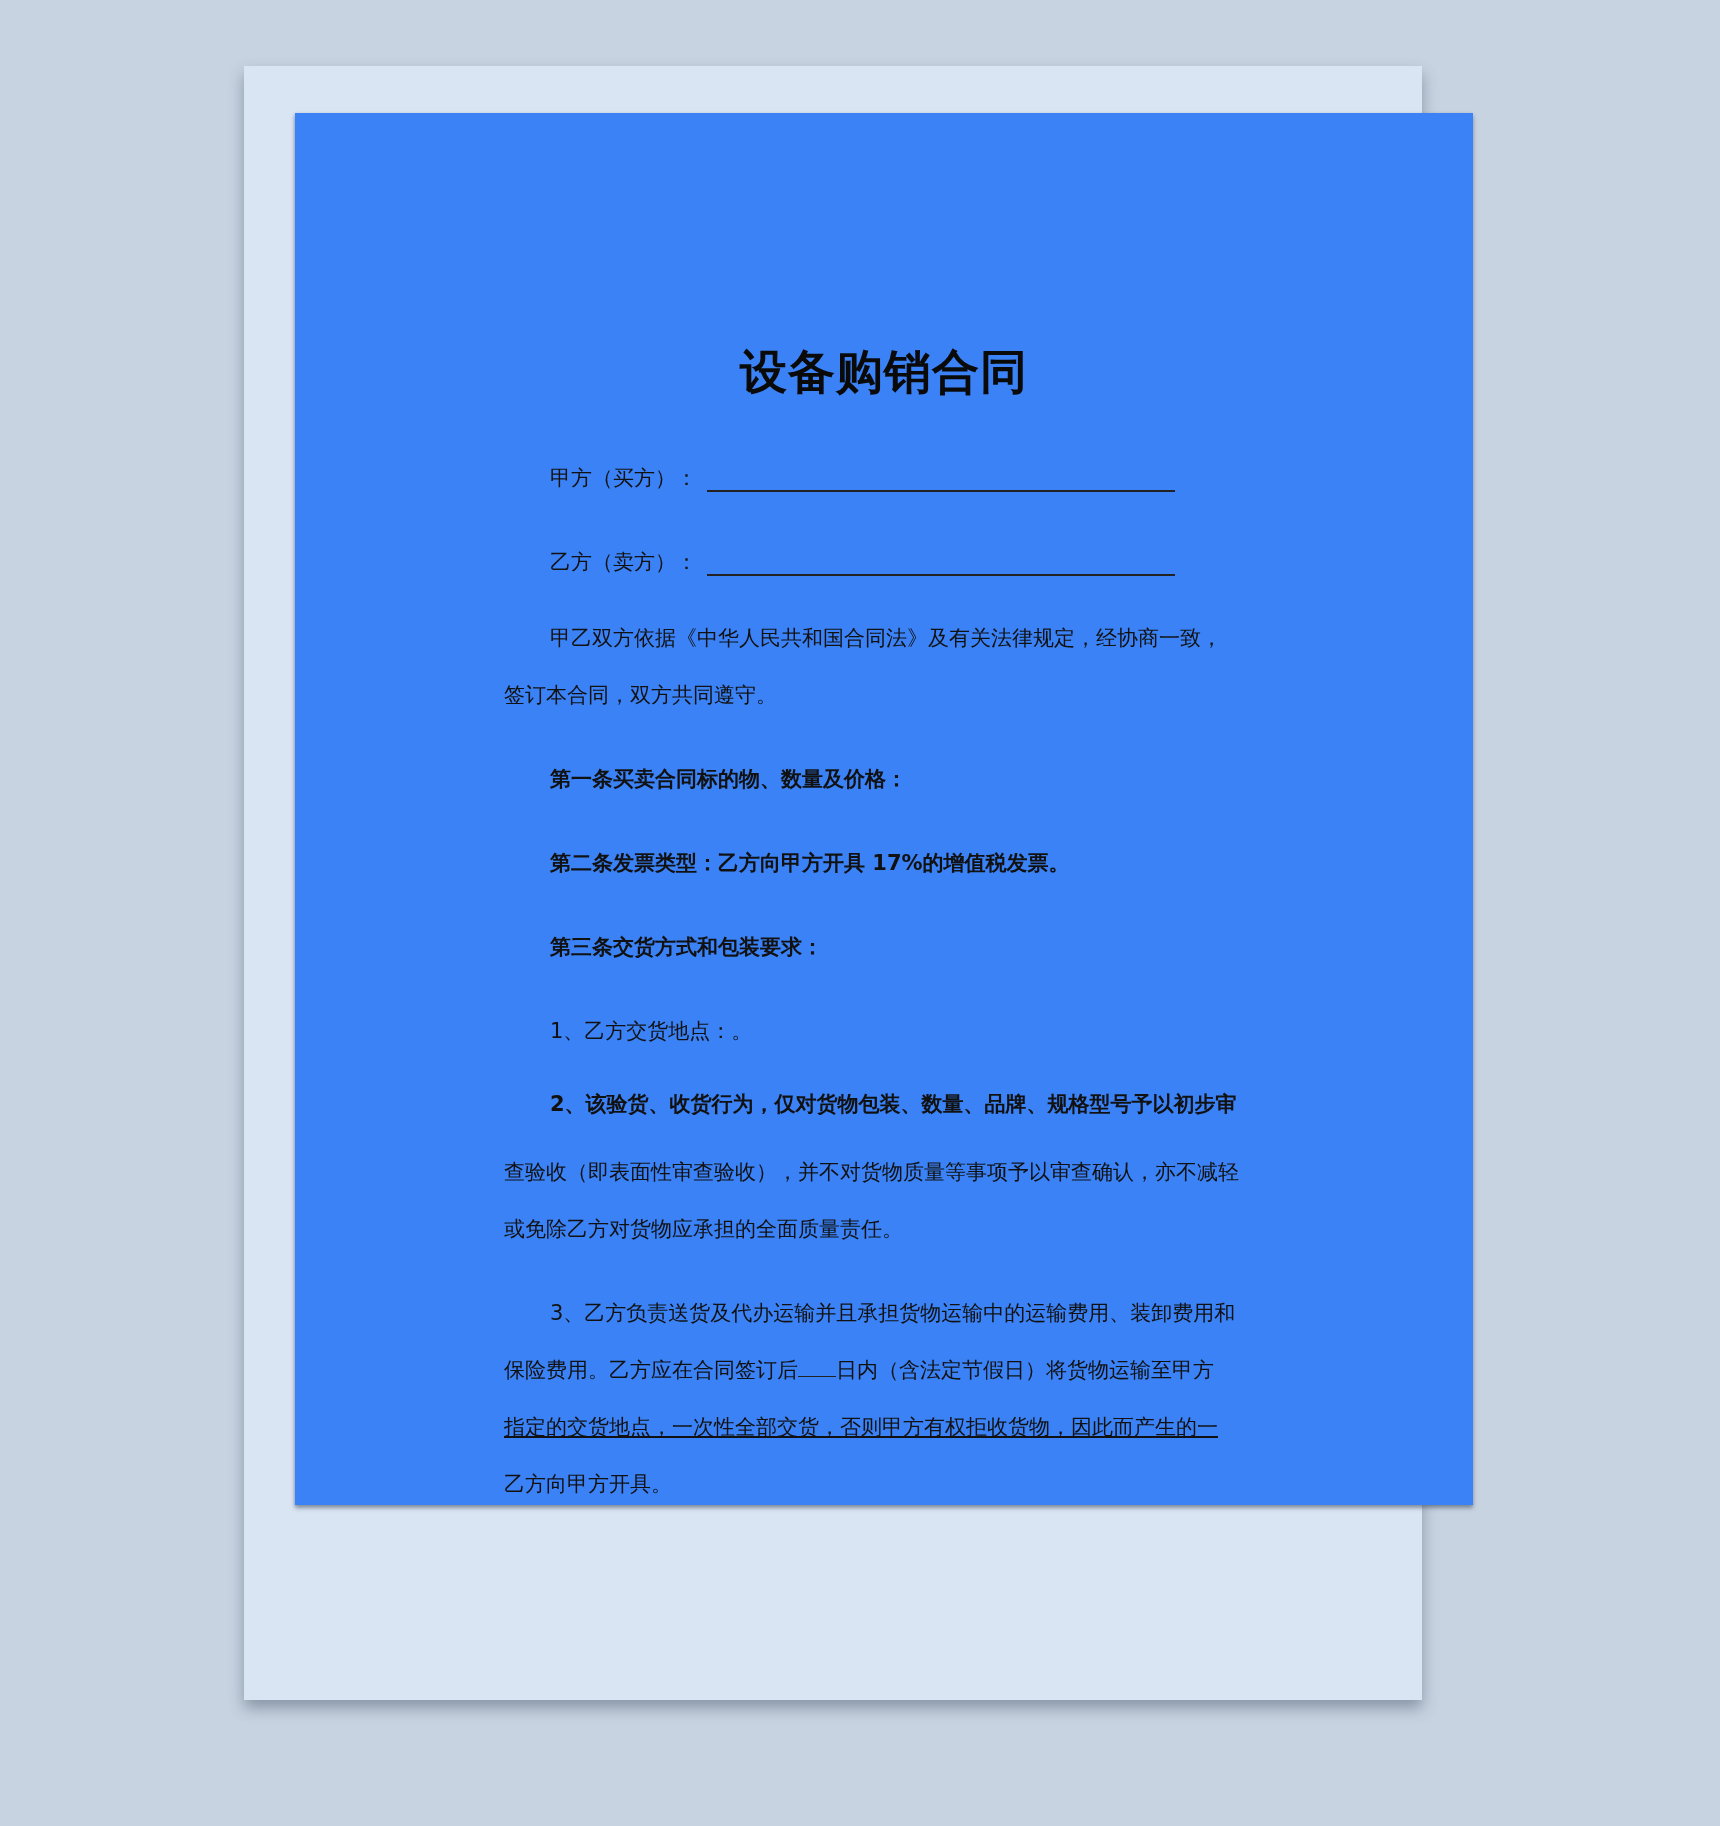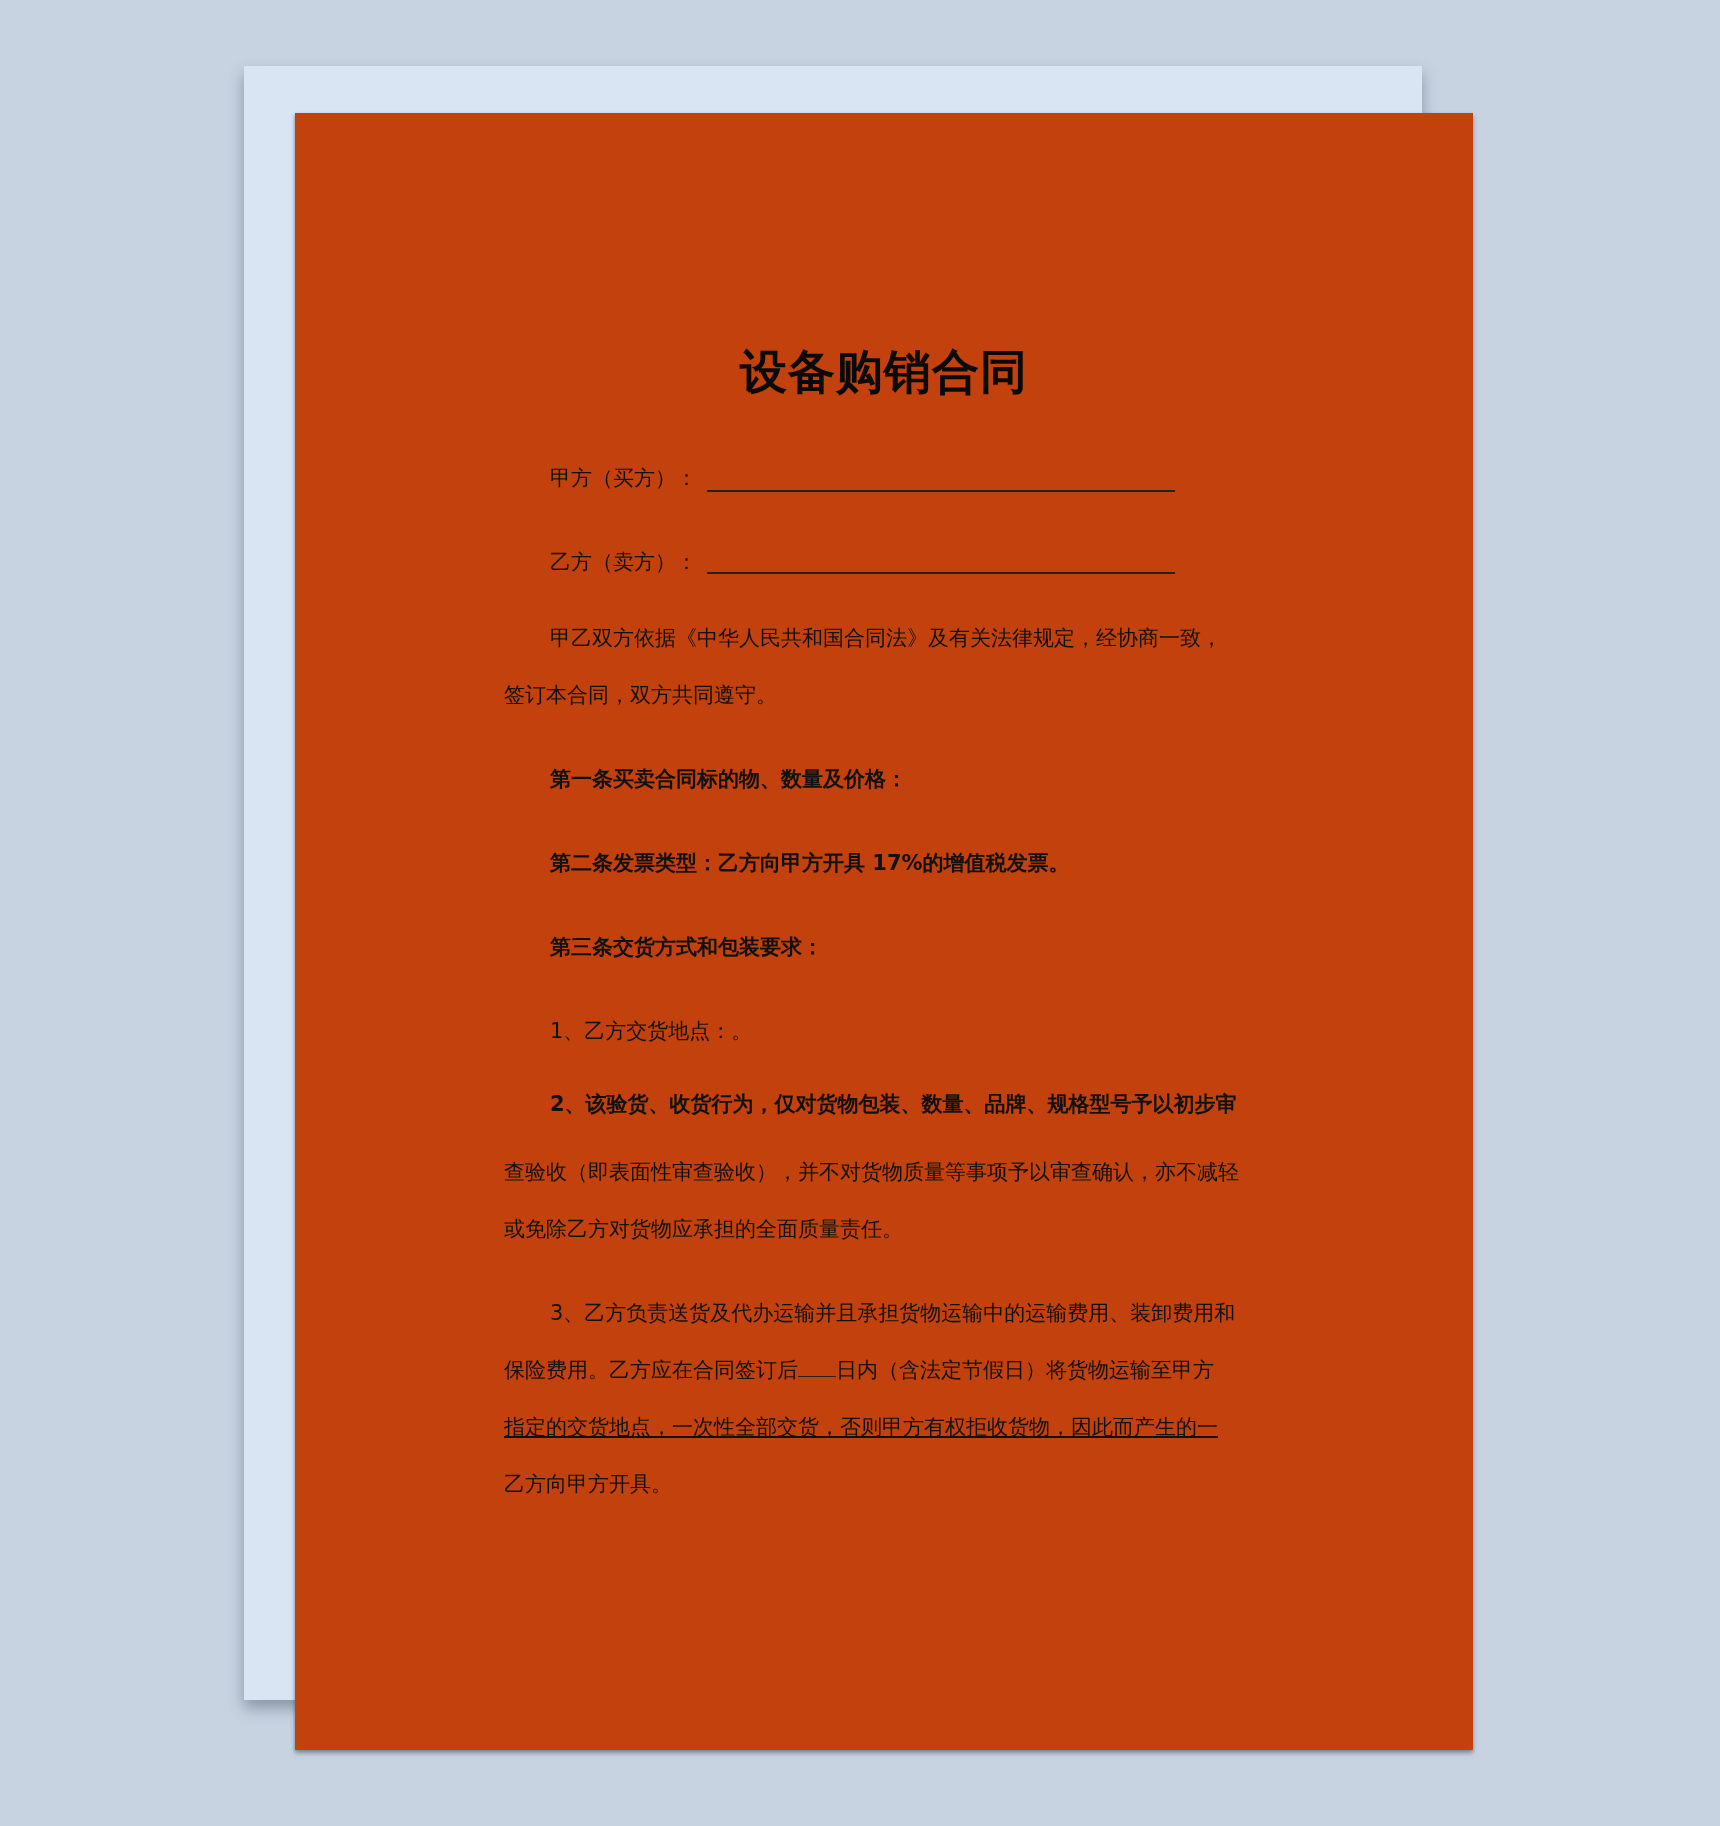--- a/index.html
+++ b/index.html
@@ -22,22 +22,22 @@
     width: 1178px;
     height: 1634px;
     background: #dae5f3;
     box-shadow: 0 8px 14px rgba(60, 75, 95, 0.45);
   }
   .front-page {
     position: absolute;
     left: 295px;
     top: 113px;
     width: 1178px;
-    height: 1637px;
-    background: #c2410c;
+    height: 1392px;
+    background: #3b82f6;
     box-shadow: 0 3px 4px rgba(60, 75, 95, 0.55), -1px 0 2px rgba(60,75,95,0.12);
   }
   .content {
     position: absolute;
     left: 209px;   
     top: 0;
     width: 760px;
   }
   .title {
     position: absolute;
@@ -93,21 +93,21 @@
 <div class="front-page">
   <div class="content">
 
     <h1 class="title">设备购销合同</h1>
 
     <div class="party" style="top:351px;">
       <span>甲方（买方）：</span>
       <span class="blank"></span>
     </div>
 
-    <div class="party" style="top:435px;align-items:center;">
+    <div class="party" style="top:435px;">
       <span>乙方（卖方）：</span>
       <span class="blank"></span>
     </div>
 
     <div class="line indent" style="top:511px;">甲乙双方依据《中华人民共和国合同法》及有关法律规定，经协商一致，</div>
     <div class="line" style="top:568px;text-align:right;">签订本合同，双方共同遵守。</div>
 
     <div class="line indent bold" style="top:652px;">第一条买卖合同标的物、数量及价格：</div>
     <div class="line indent bold" style="top:736px;">第二条发票类型：乙方向甲方开具 17%的增值税发票。</div>
     <div class="line indent bold" style="top:820px;">第三条交货方式和包装要求：</div>

